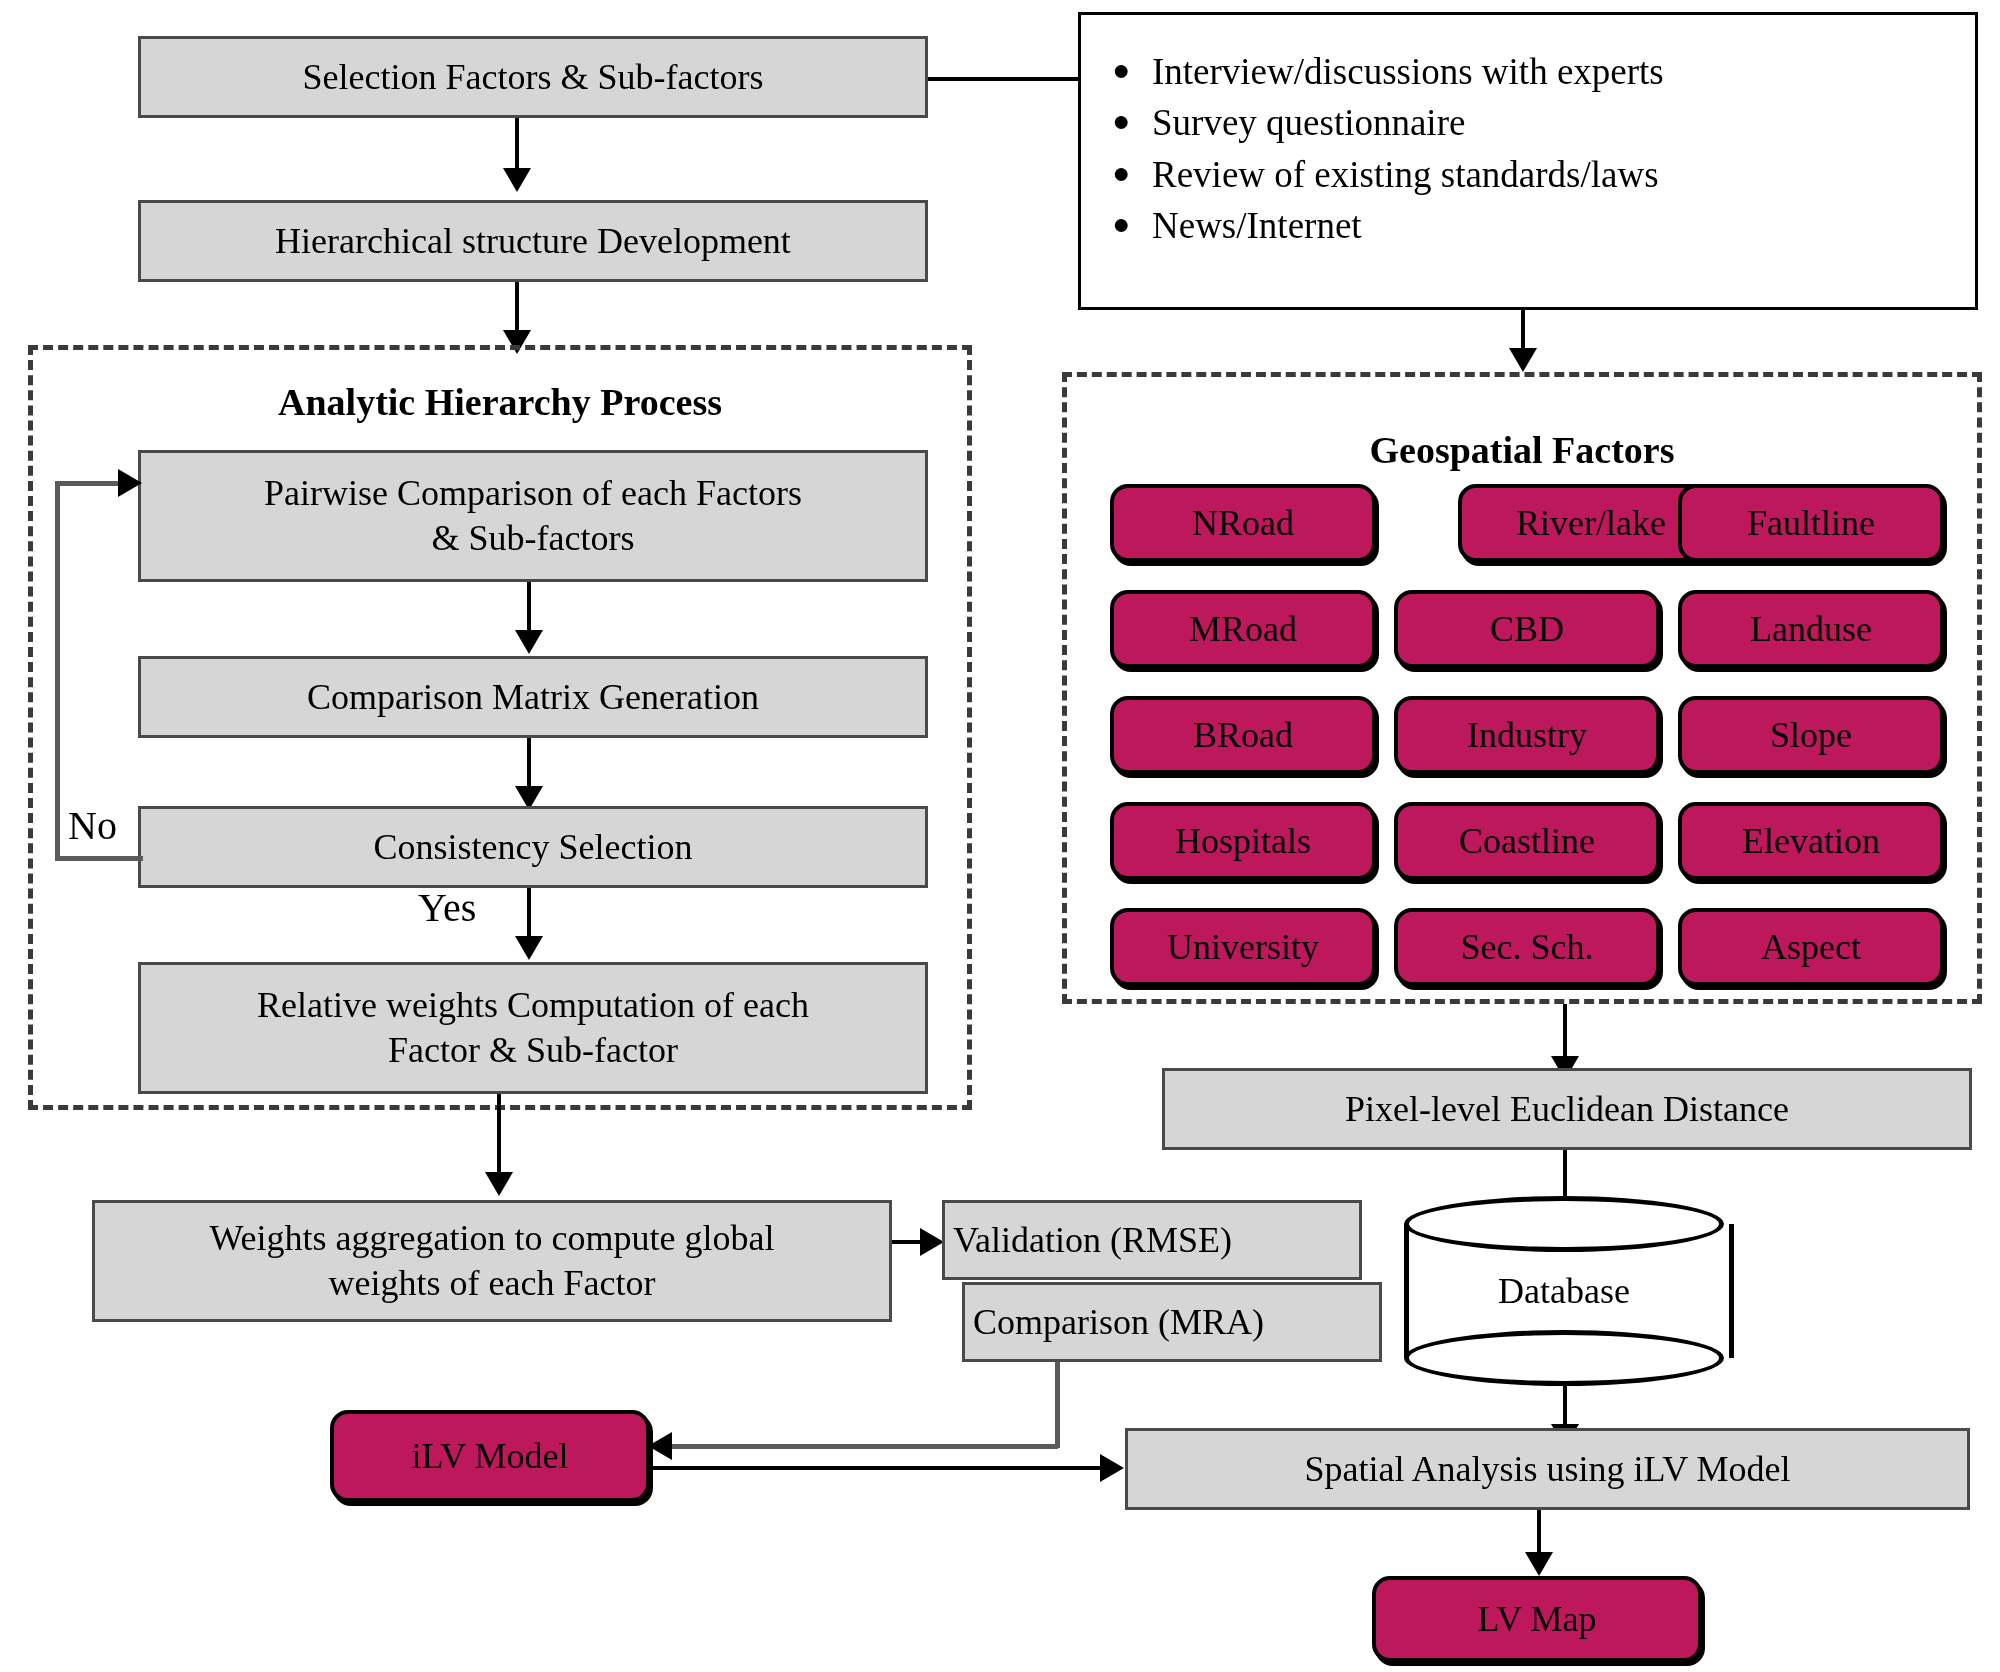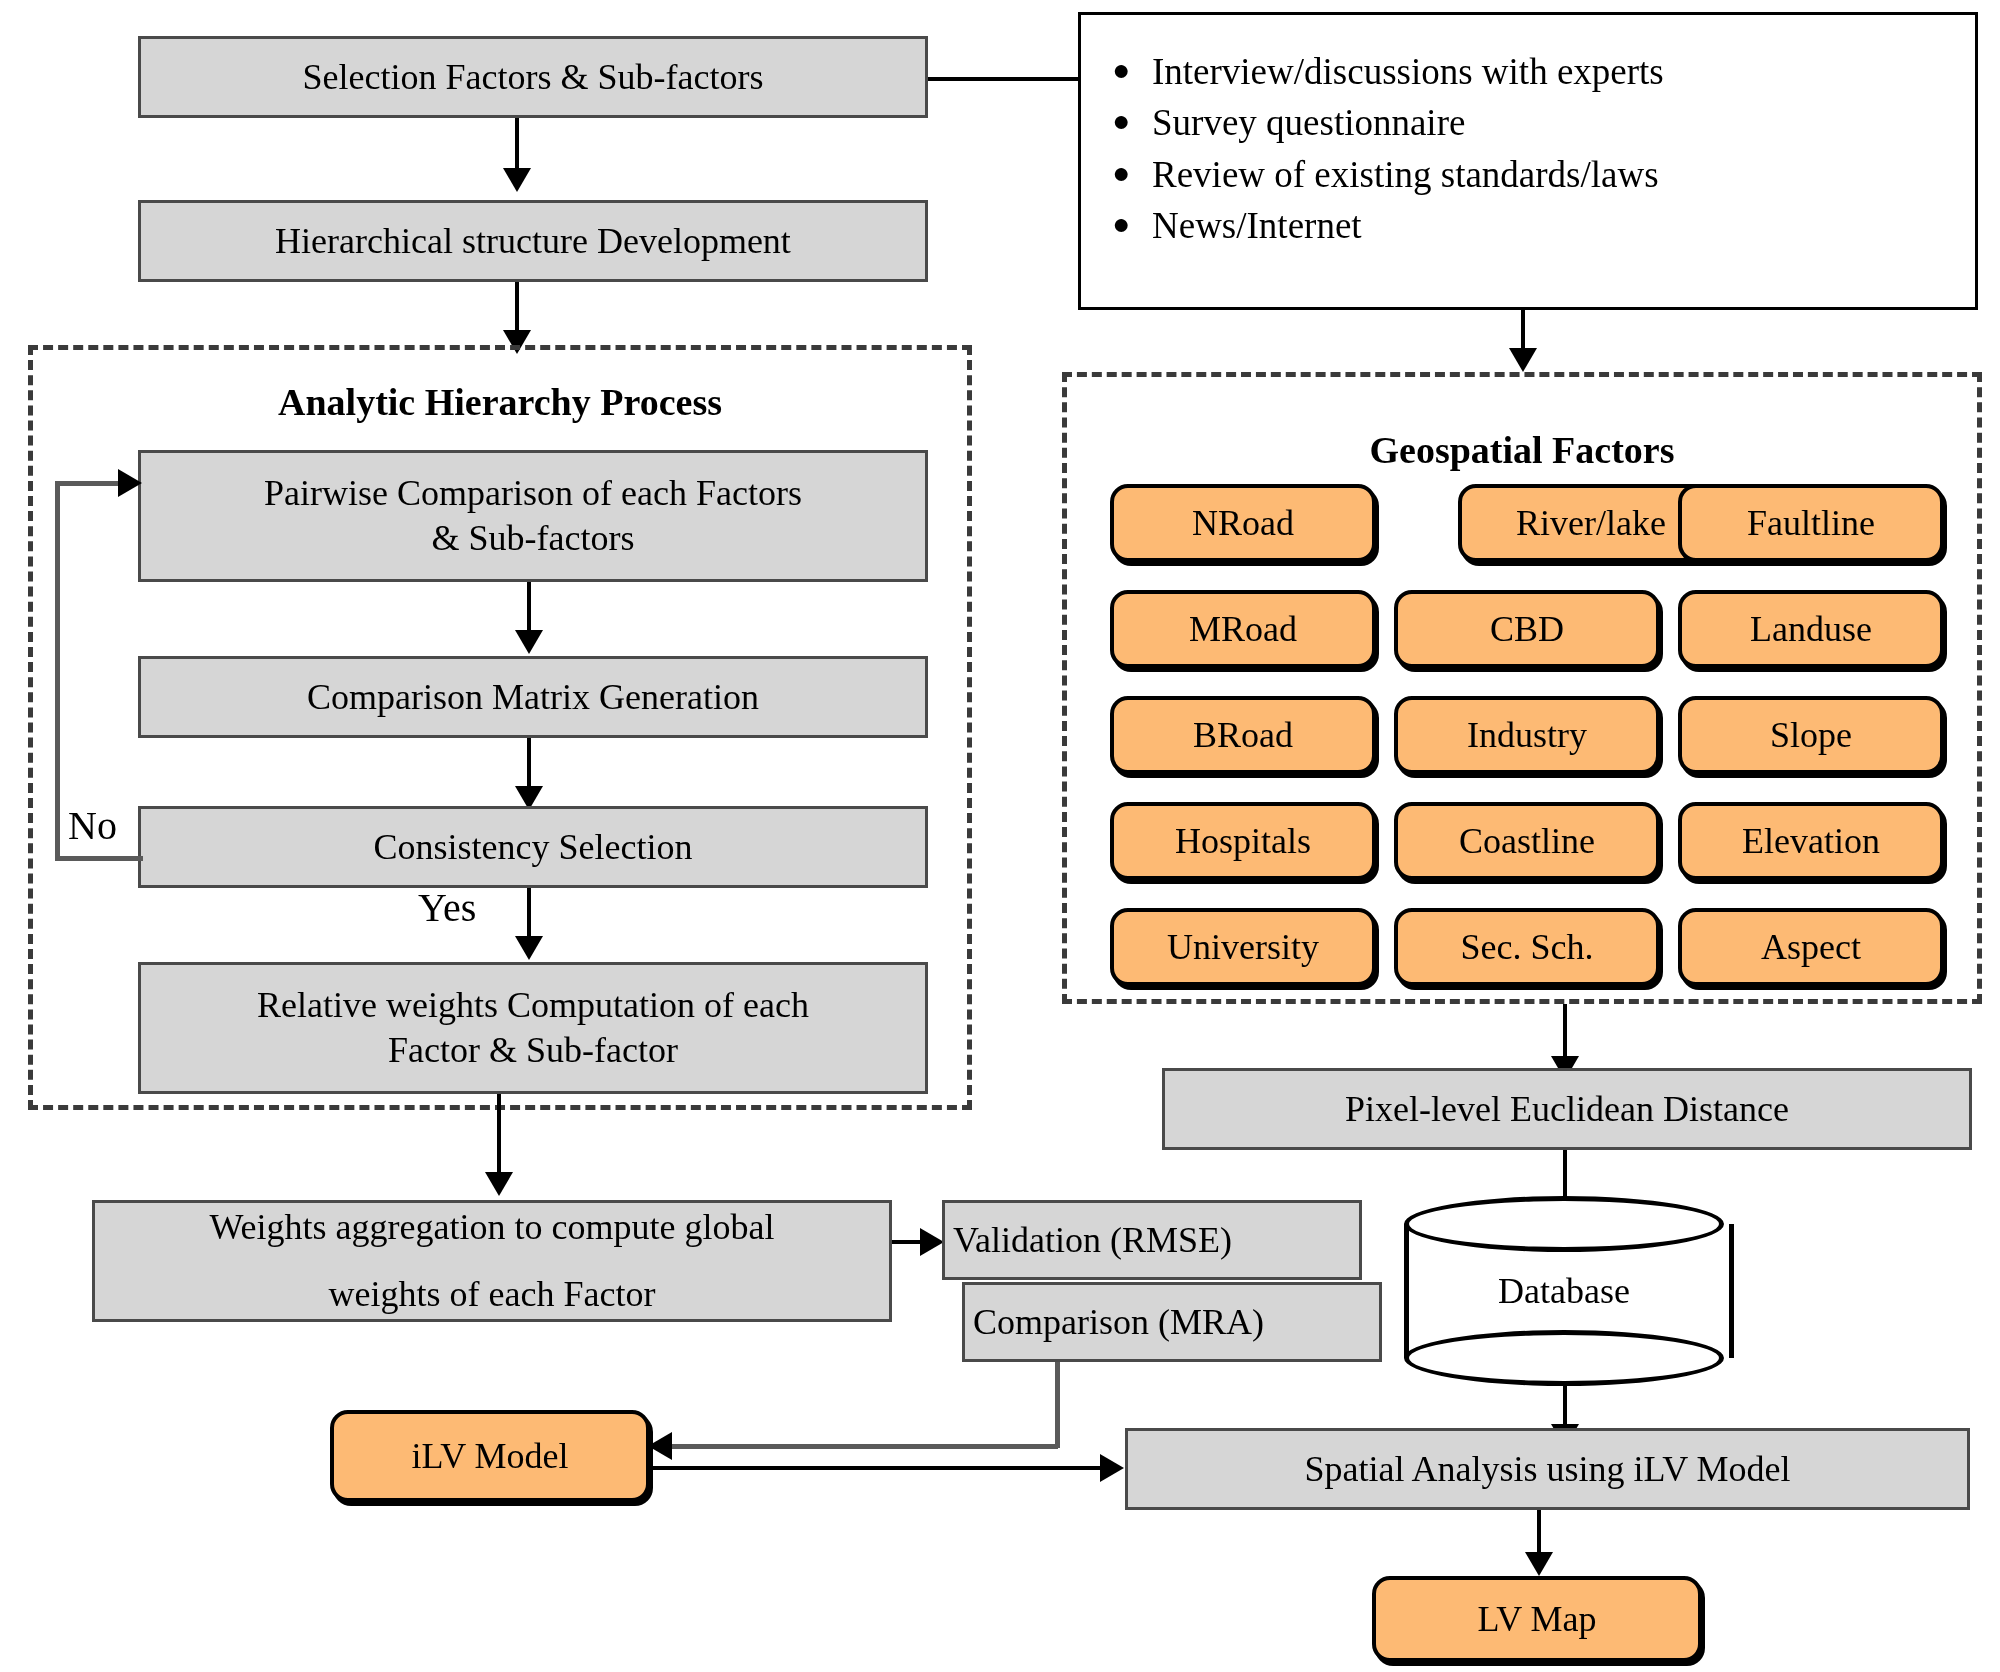--- a/index.html
+++ b/index.html
@@ -13,21 +13,21 @@
     border:3px solid #4a4a4a;
     box-sizing:border-box;
     display:flex;align-items:center;justify-content:center;
     text-align:center;
     line-height:1.25;
     font-size:36px;
     padding:2px 8px;
   }
   .rbox{
     position:absolute;
-    background:#fdba74;
+    background:#be185d;
     border:4px solid #000;
     border-radius:18px;
     box-sizing:border-box;
     display:flex;align-items:center;justify-content:center;
     text-align:center;
     font-size:36px;
     box-shadow:3px 4px 0 0 #000;
   }
   .plainbox{
     position:absolute;
@@ -127,21 +127,21 @@
   <div class="arrow-d" style="left:515px;top:936px;"></div>
 
   <div class="box" style="left:138px;top:962px;width:790px;height:132px;flex-direction:column;">
     <span>Relative weights Computation of each</span>
     <span>Factor &amp; Sub-factor</span>
   </div>
 
   <div class="vline" style="left:497px;top:1094px;height:90px;"></div>
   <div class="arrow-d" style="left:485px;top:1172px;"></div>
 
-  <div class="box" style="left:92px;top:1200px;width:800px;height:122px;flex-direction:column;justify-content:space-between;">
+  <div class="box" style="left:92px;top:1200px;width:800px;height:122px;flex-direction:column;">
     <span>Weights aggregation to compute global</span>
     <span>weights of each Factor</span>
   </div>
 
   <div class="hline" style="left:892px;top:1240px;width:40px;"></div>
   <div class="arrow-r" style="left:920px;top:1228px;"></div>
 
   <div class="box" style="left:942px;top:1200px;width:420px;height:80px;justify-content:flex-start;">Validation (RMSE)</div>
 
   <div class="box" style="left:962px;top:1282px;width:420px;height:80px;justify-content:flex-start;">Comparison (MRA)</div>

